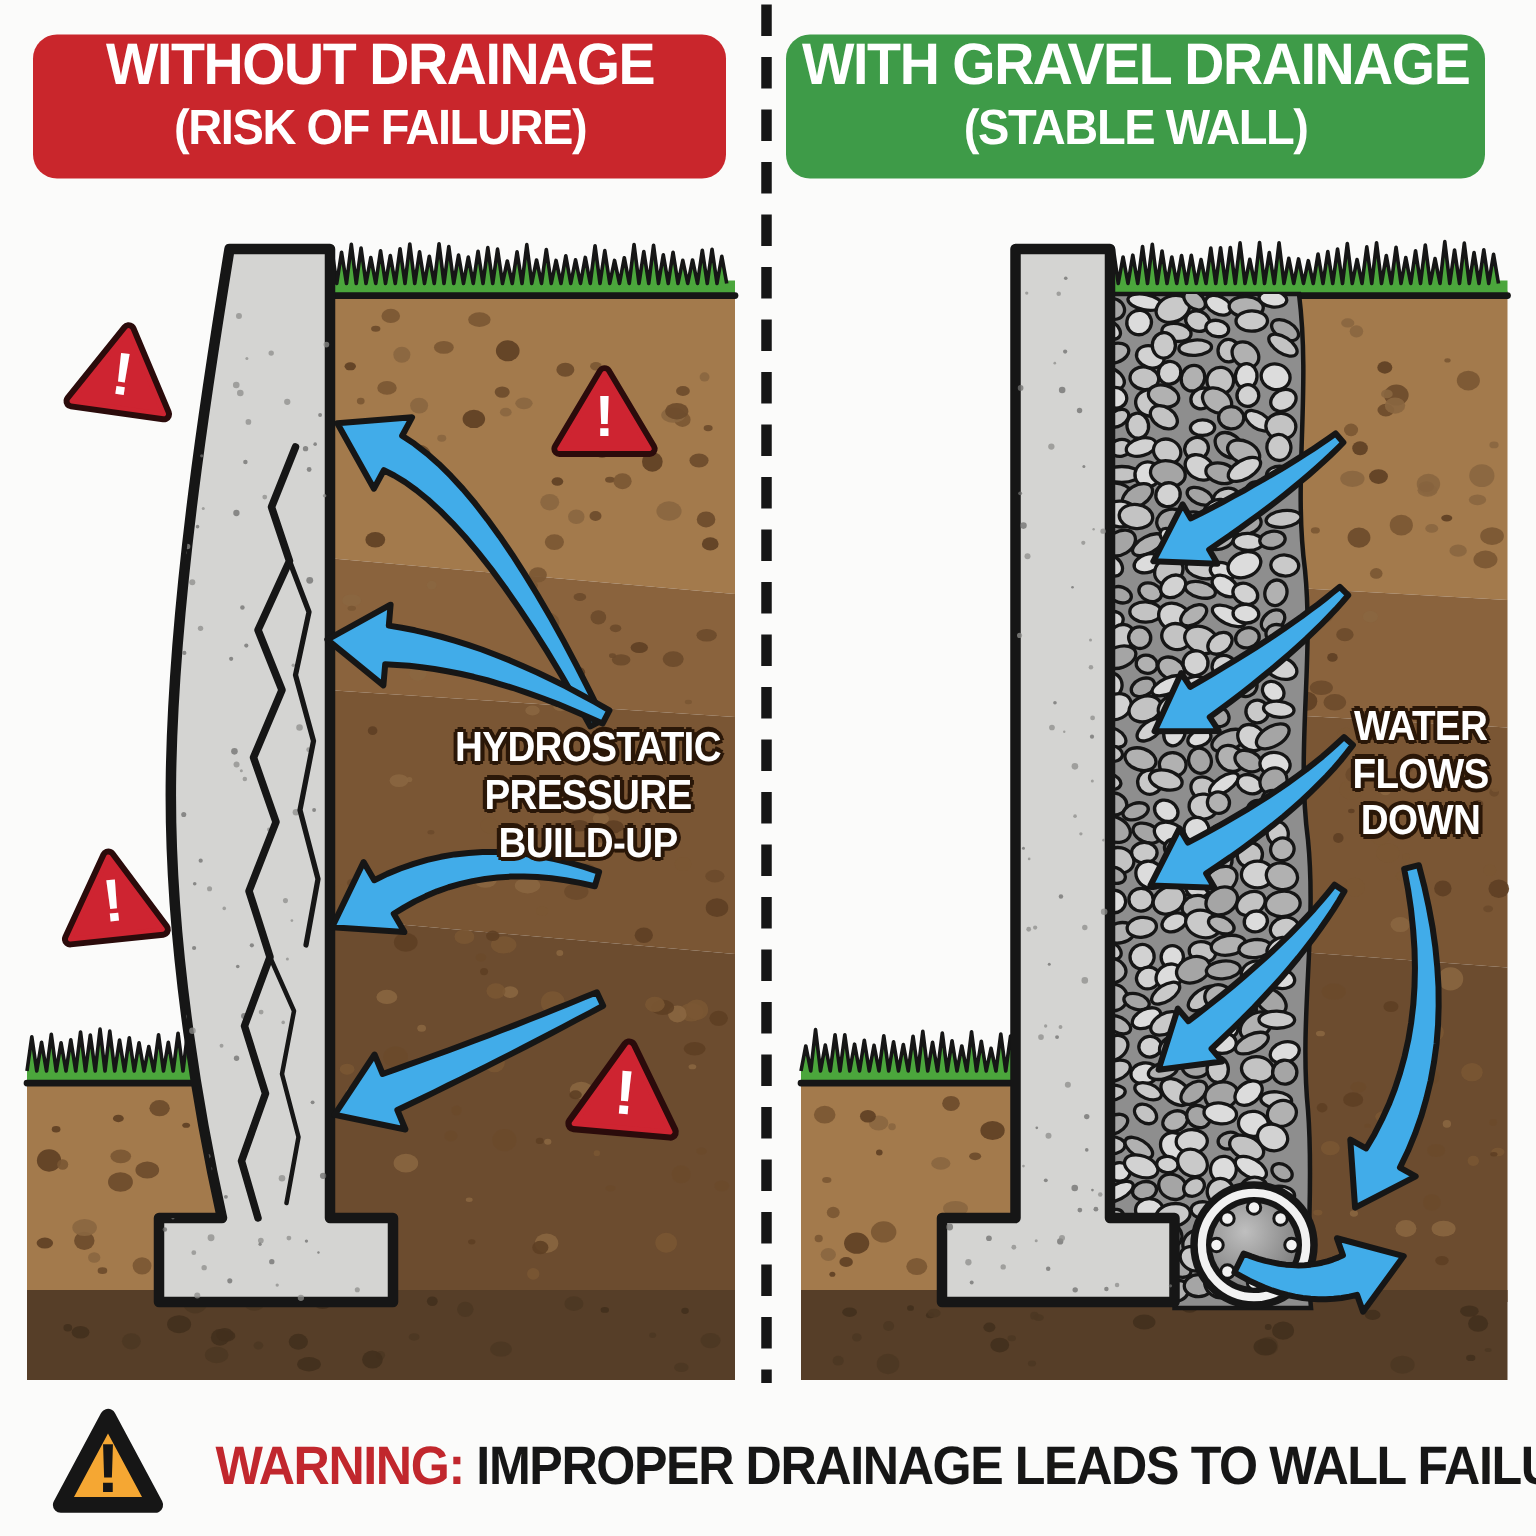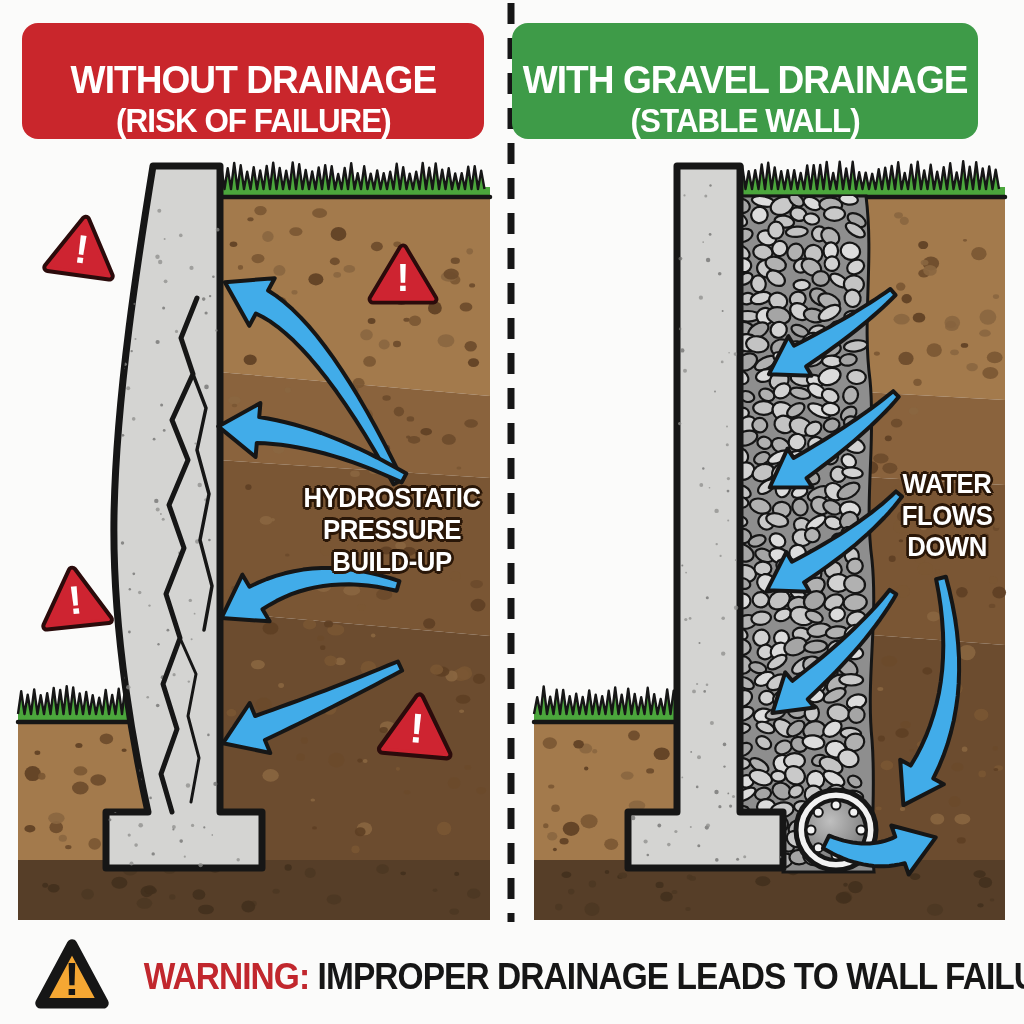--- a/index.html
+++ b/index.html
@@ -27,27 +27,27 @@
   .pipe-inner{fill:url(#pipeGrad);stroke:var(--outline-dark);stroke-width:4;}
   .pipe-hole{fill:var(--pipe-ring);stroke:var(--outline-dark);stroke-width:2;}
   .tri-red-border{fill:var(--tri-red);stroke:#2b0b0b;stroke-width:11;stroke-linejoin:round;}
   .tri-red-fill{fill:var(--tri-red);stroke:var(--tri-red);stroke-width:3;stroke-linejoin:round;}
   .tri-orange-border{fill:var(--tri-orange);stroke:var(--outline-dark);stroke-width:10;stroke-linejoin:round;}
   .tri-bang-white{fill:#ffffff;font-weight:bold;font-size:40px;text-anchor:middle;}
   .tri-bang-dark{fill:var(--outline-dark);font-weight:bold;font-size:44px;text-anchor:middle;}
   .divider{stroke:var(--outline-dark);stroke-width:7;}
   
   .header{
-    position:absolute;top:23px;height:116px;border-radius:16px;
-    display:flex;flex-direction:column;align-items:center;justify-content:flex-end;
+    position:absolute;top:23px;height:96px;border-radius:16px;
+    display:flex;flex-direction:column;align-items:center;justify-content:flex-start;
     color:var(--text-white);
   }
   .header .inner{transform:scaleX(.95);display:flex;flex-direction:column;align-items:center;gap:1px;}
   .header-red{left:22px;width:462px;background:var(--header-red);}
-  .header-green{left:512px;width:466px;background:var(--header-green);}
+  .header-green{left:524px;width:466px;background:var(--header-green);}
   .h1{font-size:39px;font-weight:bold;letter-spacing:-1px;white-space:nowrap;line-height:1.1;}
   .h2{font-size:33px;font-weight:bold;letter-spacing:-1px;white-space:nowrap;line-height:1.1;}
   .diagram-label{
     position:absolute;text-align:center;color:var(--text-white);
     font-weight:bold;font-size:28px;line-height:32px;letter-spacing:-.5px;
     transform:scaleX(.92);
     text-shadow:
       -2px -2px 0 var(--label-outline), 2px -2px 0 var(--label-outline),
       -2px  2px 0 var(--label-outline), 2px  2px 0 var(--label-outline),
        0 -3px 0 var(--label-outline),   0  3px 0 var(--label-outline),

